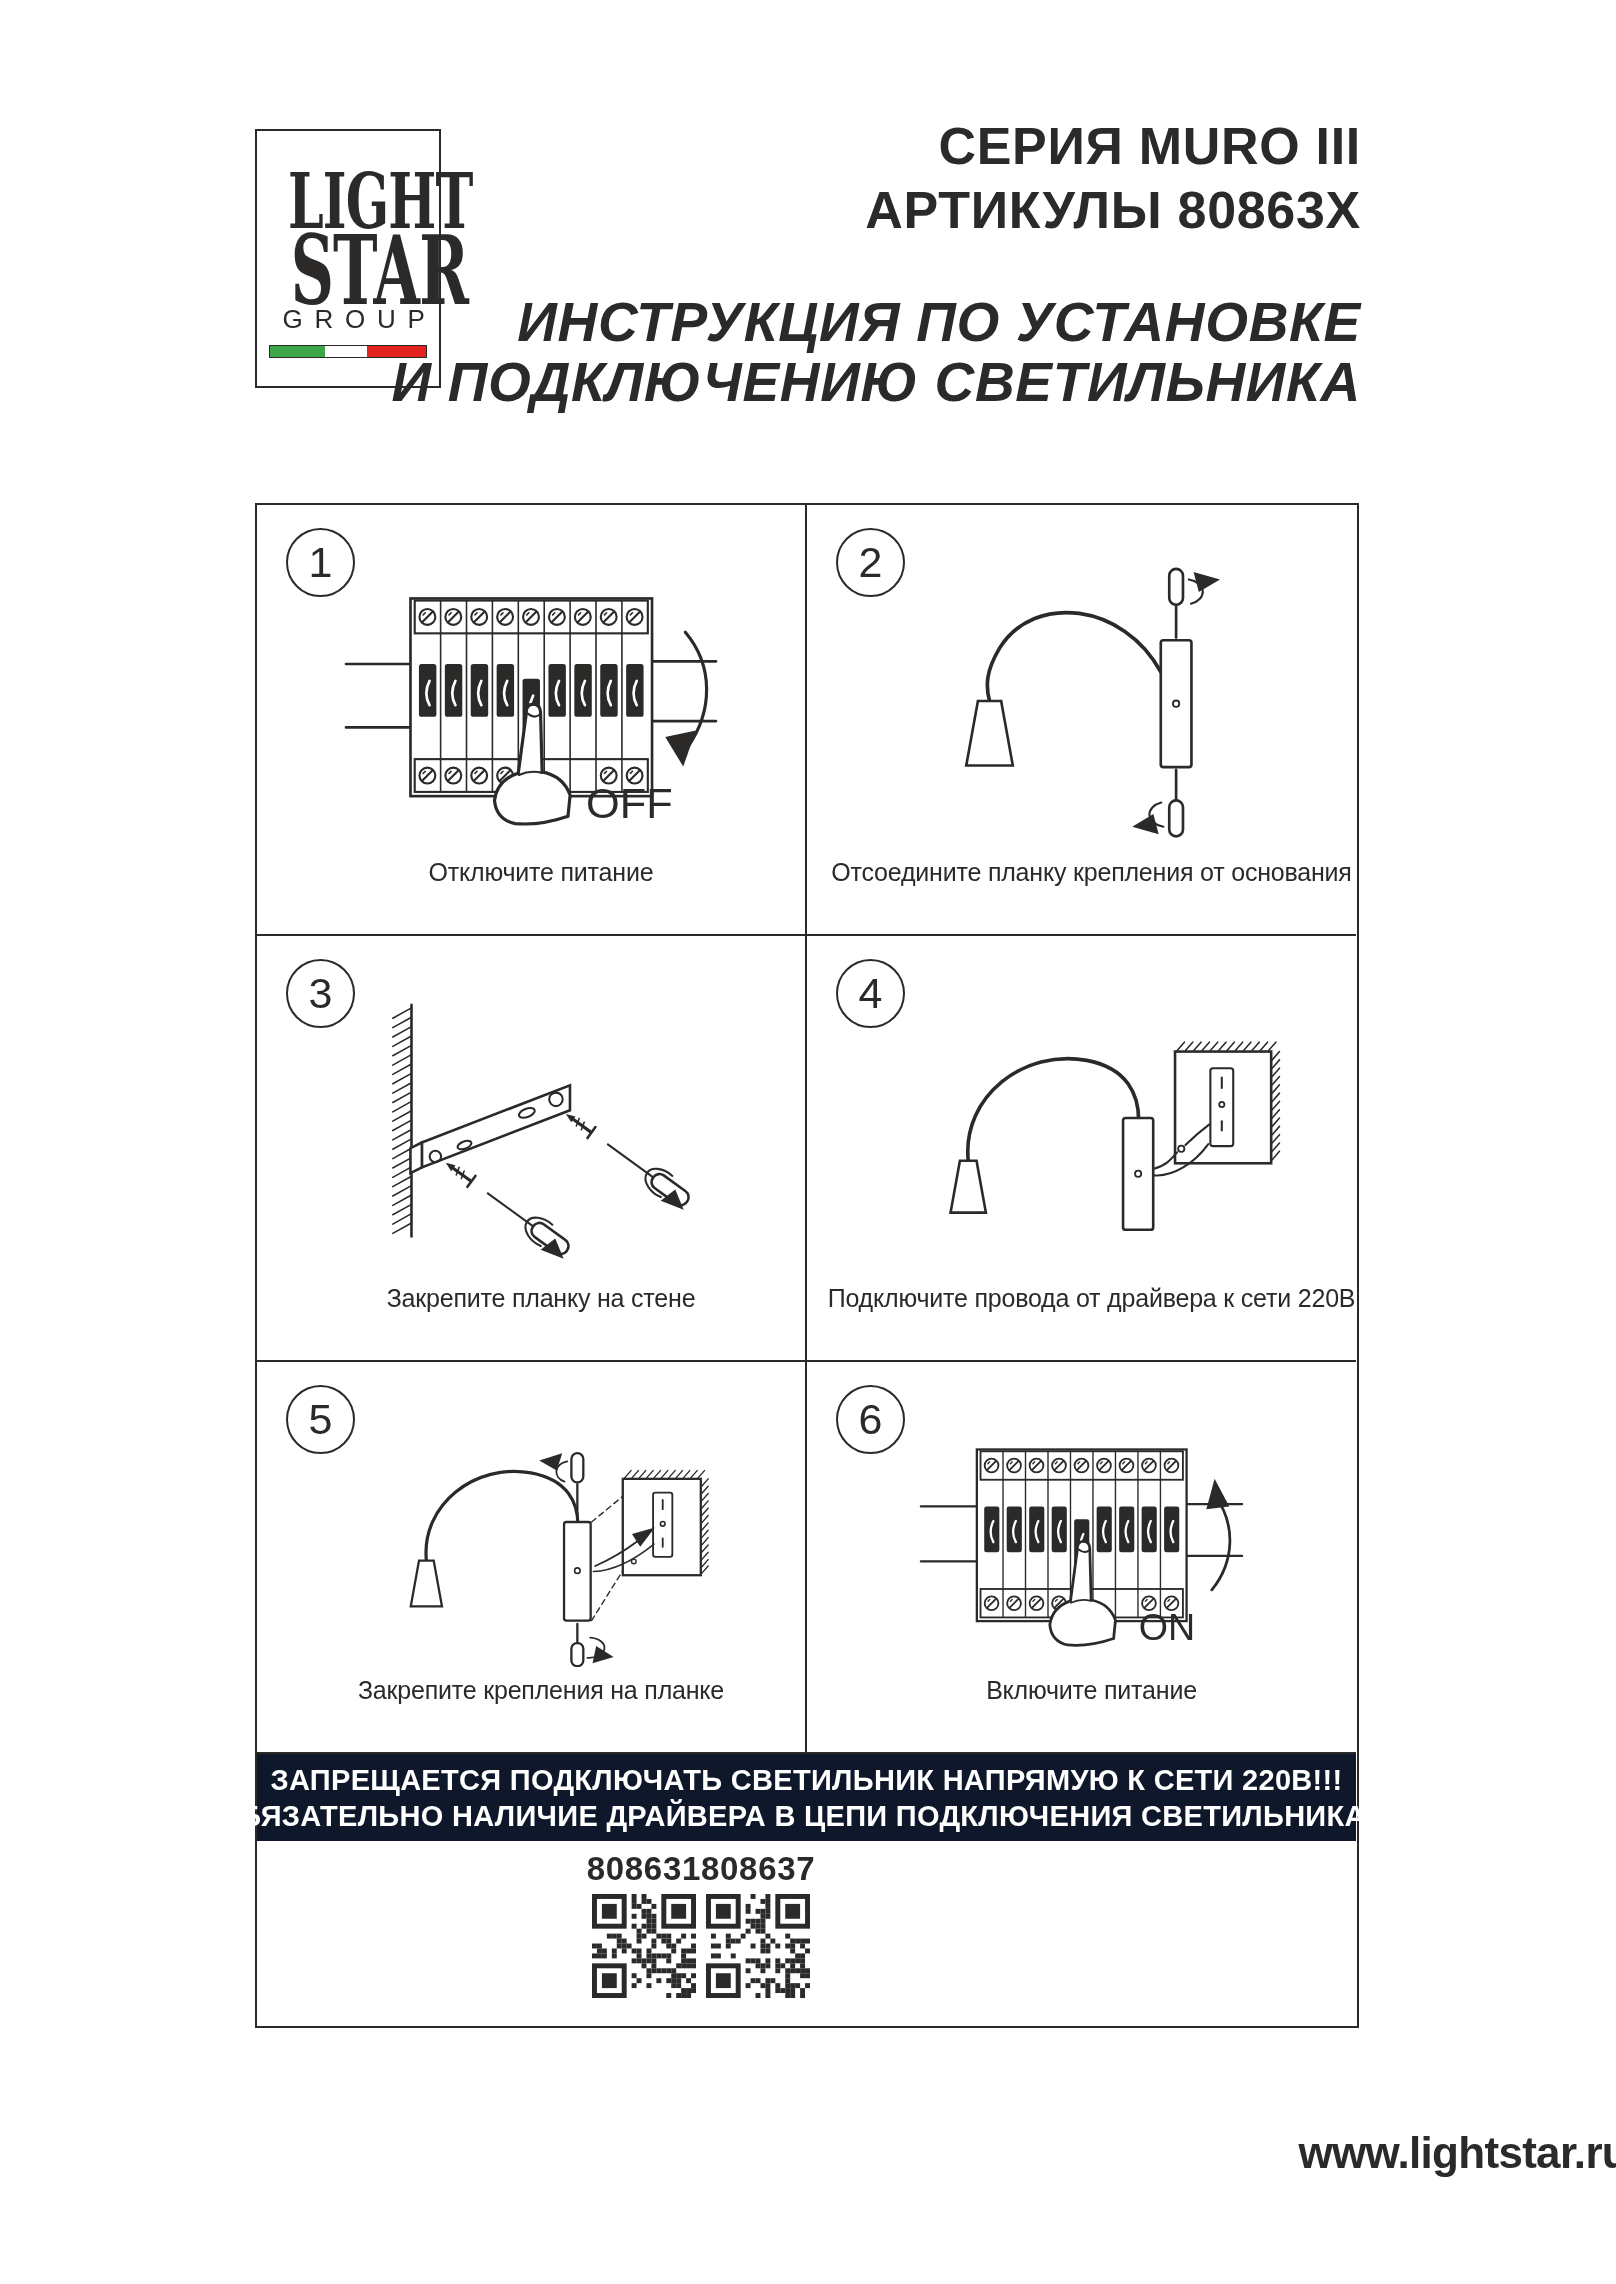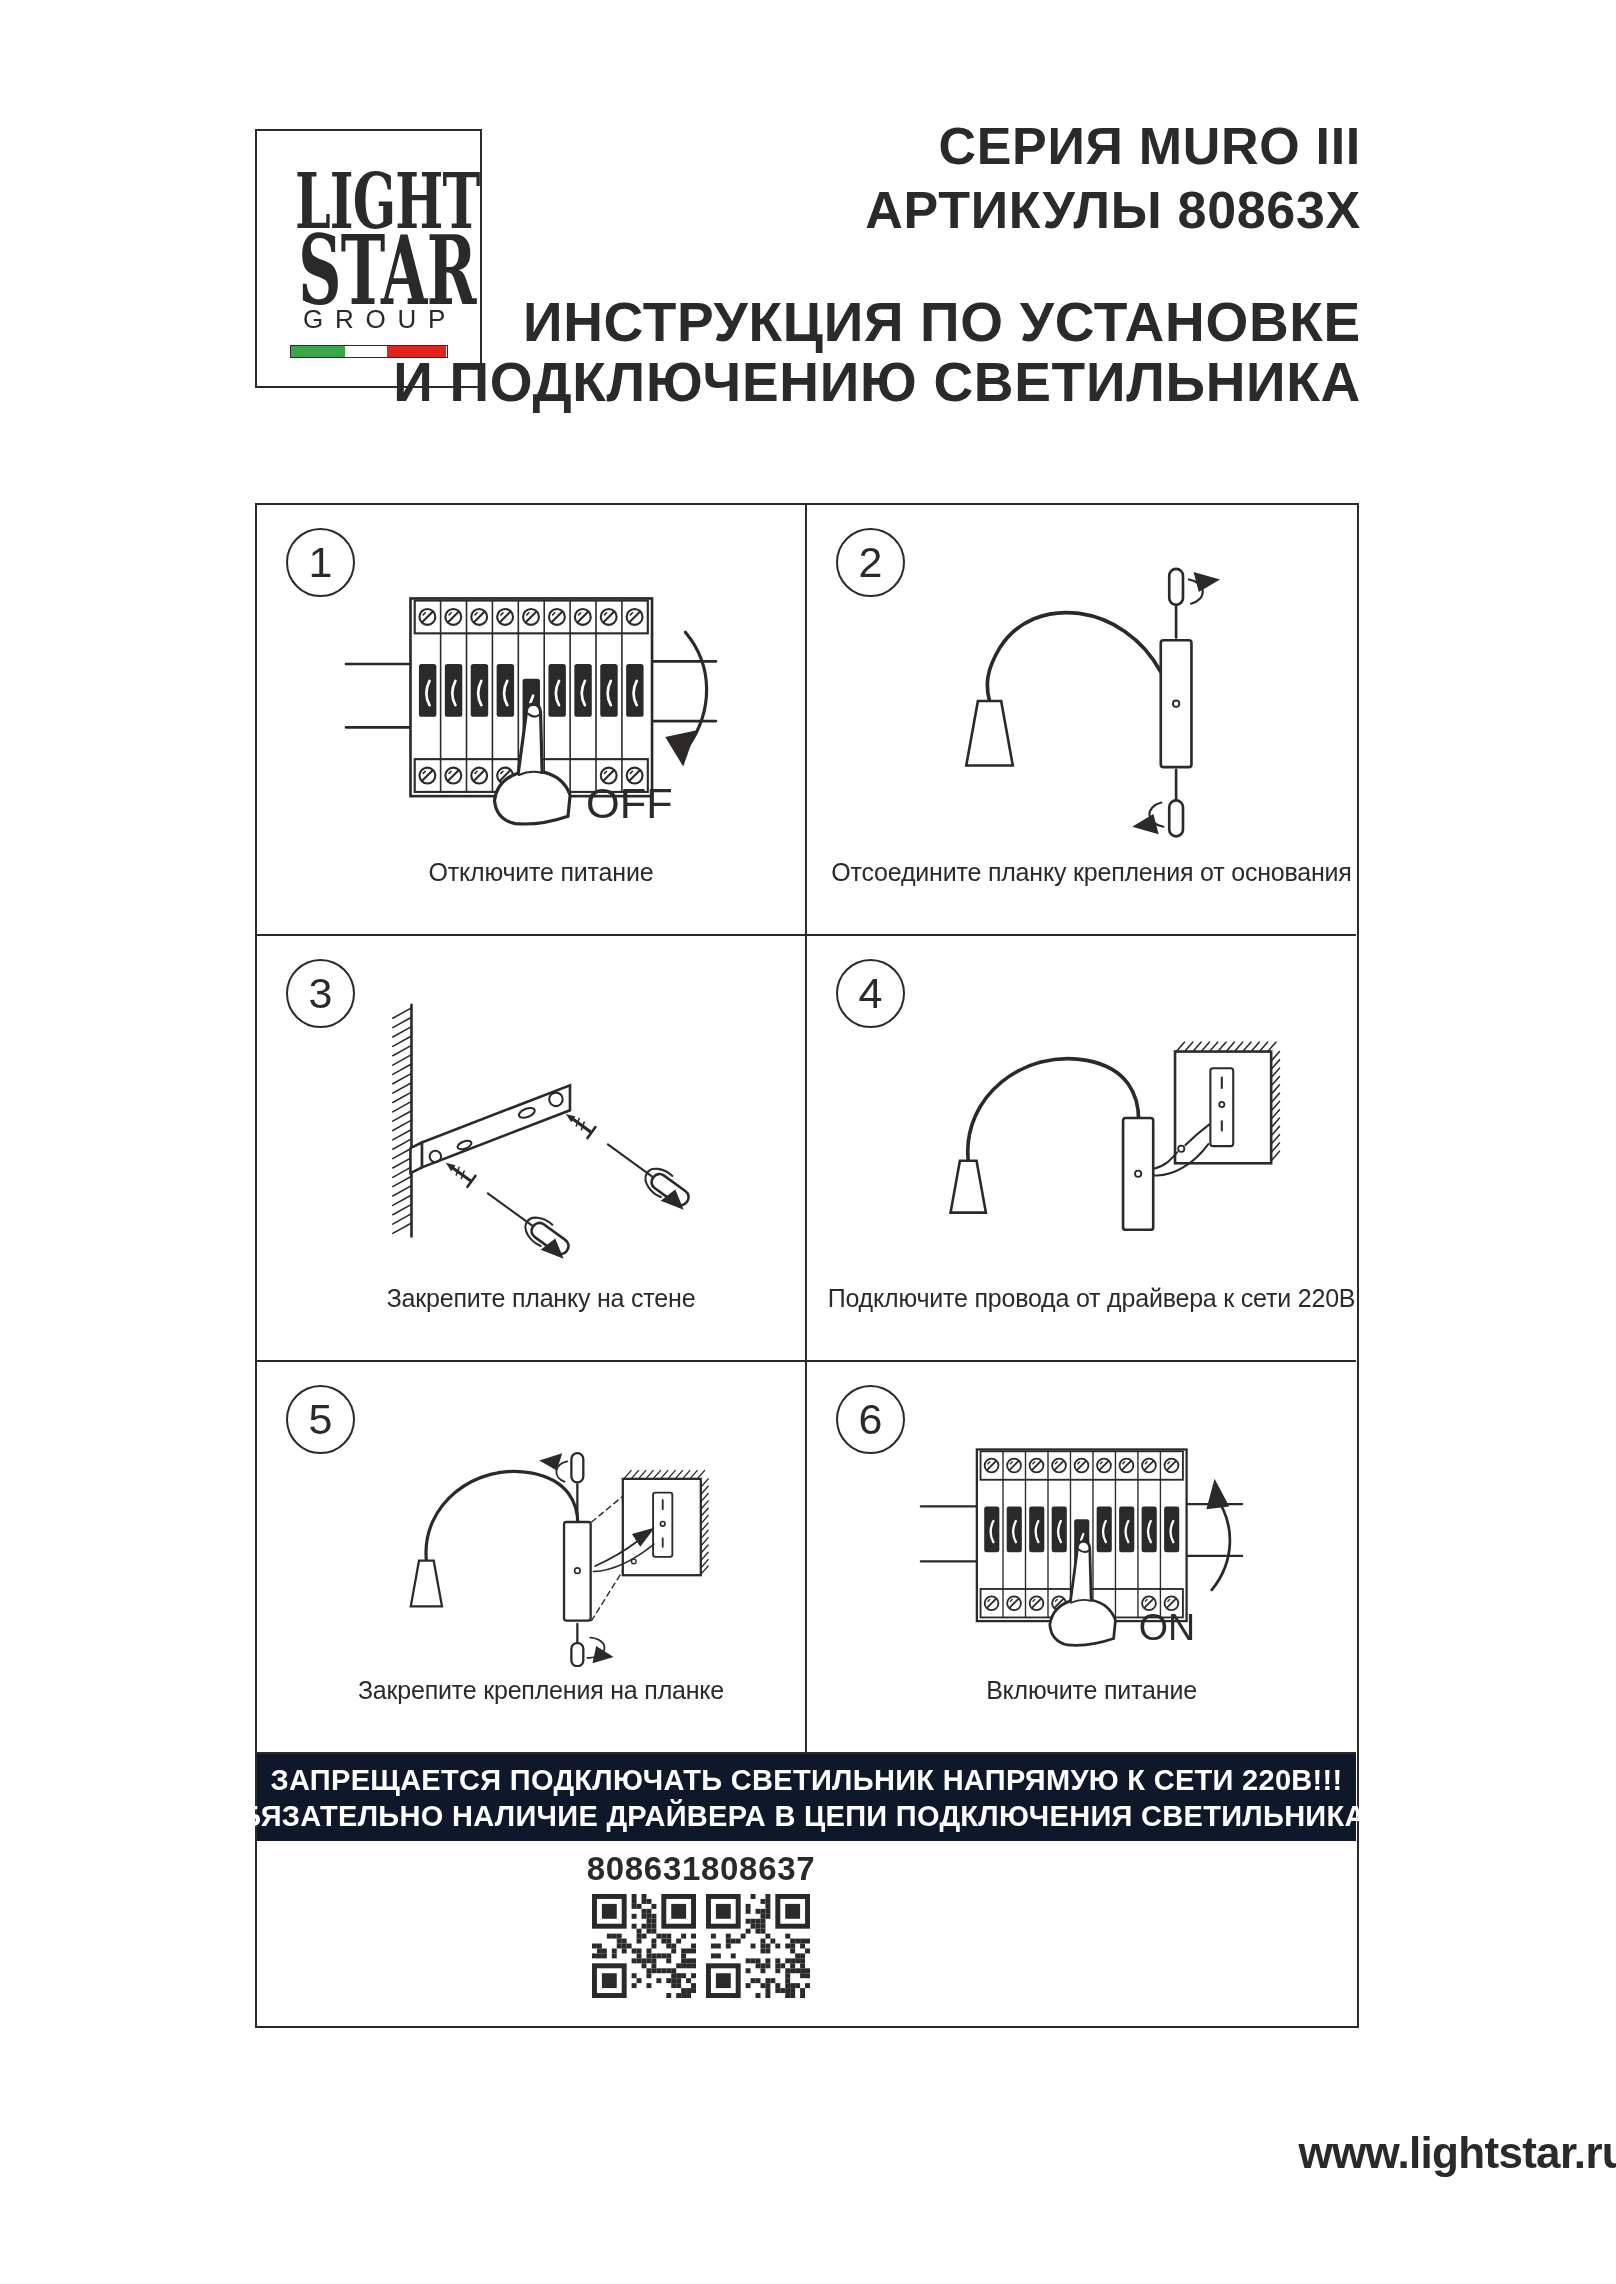--- a/index.html
+++ b/index.html
@@ -1,38 +1,38 @@
 <!DOCTYPE html>
 <html style="font-size:10.4px"><head>
 <meta charset="utf-8">
 <style>
   html,body{margin:0;padding:0;background:#ffffff;}
   .page{position:relative;width:1616px;height:2284px;background:#fff;overflow:hidden;
         font-family:"Liberation Sans",sans-serif;color:#2b2a29;}
 
   
-  .logo-box{position:absolute;left:255px;top:129px;width:227px;height:259px;
+  .logo-box{position:absolute;left:255px;top:129px;width:186px;height:259px;
             border:2.6px solid #2b2a29;box-sizing:border-box;}
   .logo-word{position:absolute;left:0;width:100%;text-align:center;line-height:1;
              font-family:"DejaVu Serif",serif;font-weight:700;color:#2b2a29;}
   .logo-light{top:32px;font-size:77px;transform:scaleX(.66);letter-spacing:-1.3px;}
   .logo-star{top:92px;font-size:95px;transform:scaleX(.63);letter-spacing:-1.3px;}
   .logo-group{position:absolute;left:0;width:100%;top:175px;text-align:center;line-height:1;
               font-size:26px;font-weight:400;letter-spacing:11.7px;padding-left:23px;box-sizing:border-box;}
   .flag{position:absolute;left:50%;transform:translateX(-50%);top:214px;width:158px;height:13px;
         border:1.3px solid #2b2a29;box-sizing:border-box;display:flex;}
   .flag-green{width:35%;}
   .flag-white{width:27%;background:#fff;}
   .flag-red{width:38%;}
 
   
   .hdr-series{position:absolute;right:255px;top:114px;text-align:right;
               font-weight:700;font-size:52px;line-height:64px;letter-spacing:0.7px;white-space:nowrap;}
   .hdr-title{position:absolute;right:255px;top:292px;text-align:right;
-             font-weight:700;font-size:55px;line-height:60px;letter-spacing:0.7px;white-space:nowrap;}
+             font-weight:700;font-size:55px;line-height:60px;letter-spacing:0.7px;white-space:nowrap;font-style:italic;}
 
   
   .frame{position:absolute;left:255px;top:503px;width:1104px;height:1525px;
          border:2.6px solid #2b2a29;box-sizing:border-box;}
   .grid{position:absolute;left:0;top:0;width:1099px;height:1249px;display:grid;
         grid-template-columns:550px 549px;grid-template-rows:431px 426px 392px;}
   .cell{position:relative;border-right:2px solid #2b2a29;border-bottom:2px solid #2b2a29;
         box-sizing:border-box;background:#fff;}
   .cell.col2{border-right:none;}
   .badge{position:absolute;left:29px;top:23.4px;width:69px;height:69px;border:2.6px solid #2b2a29;

